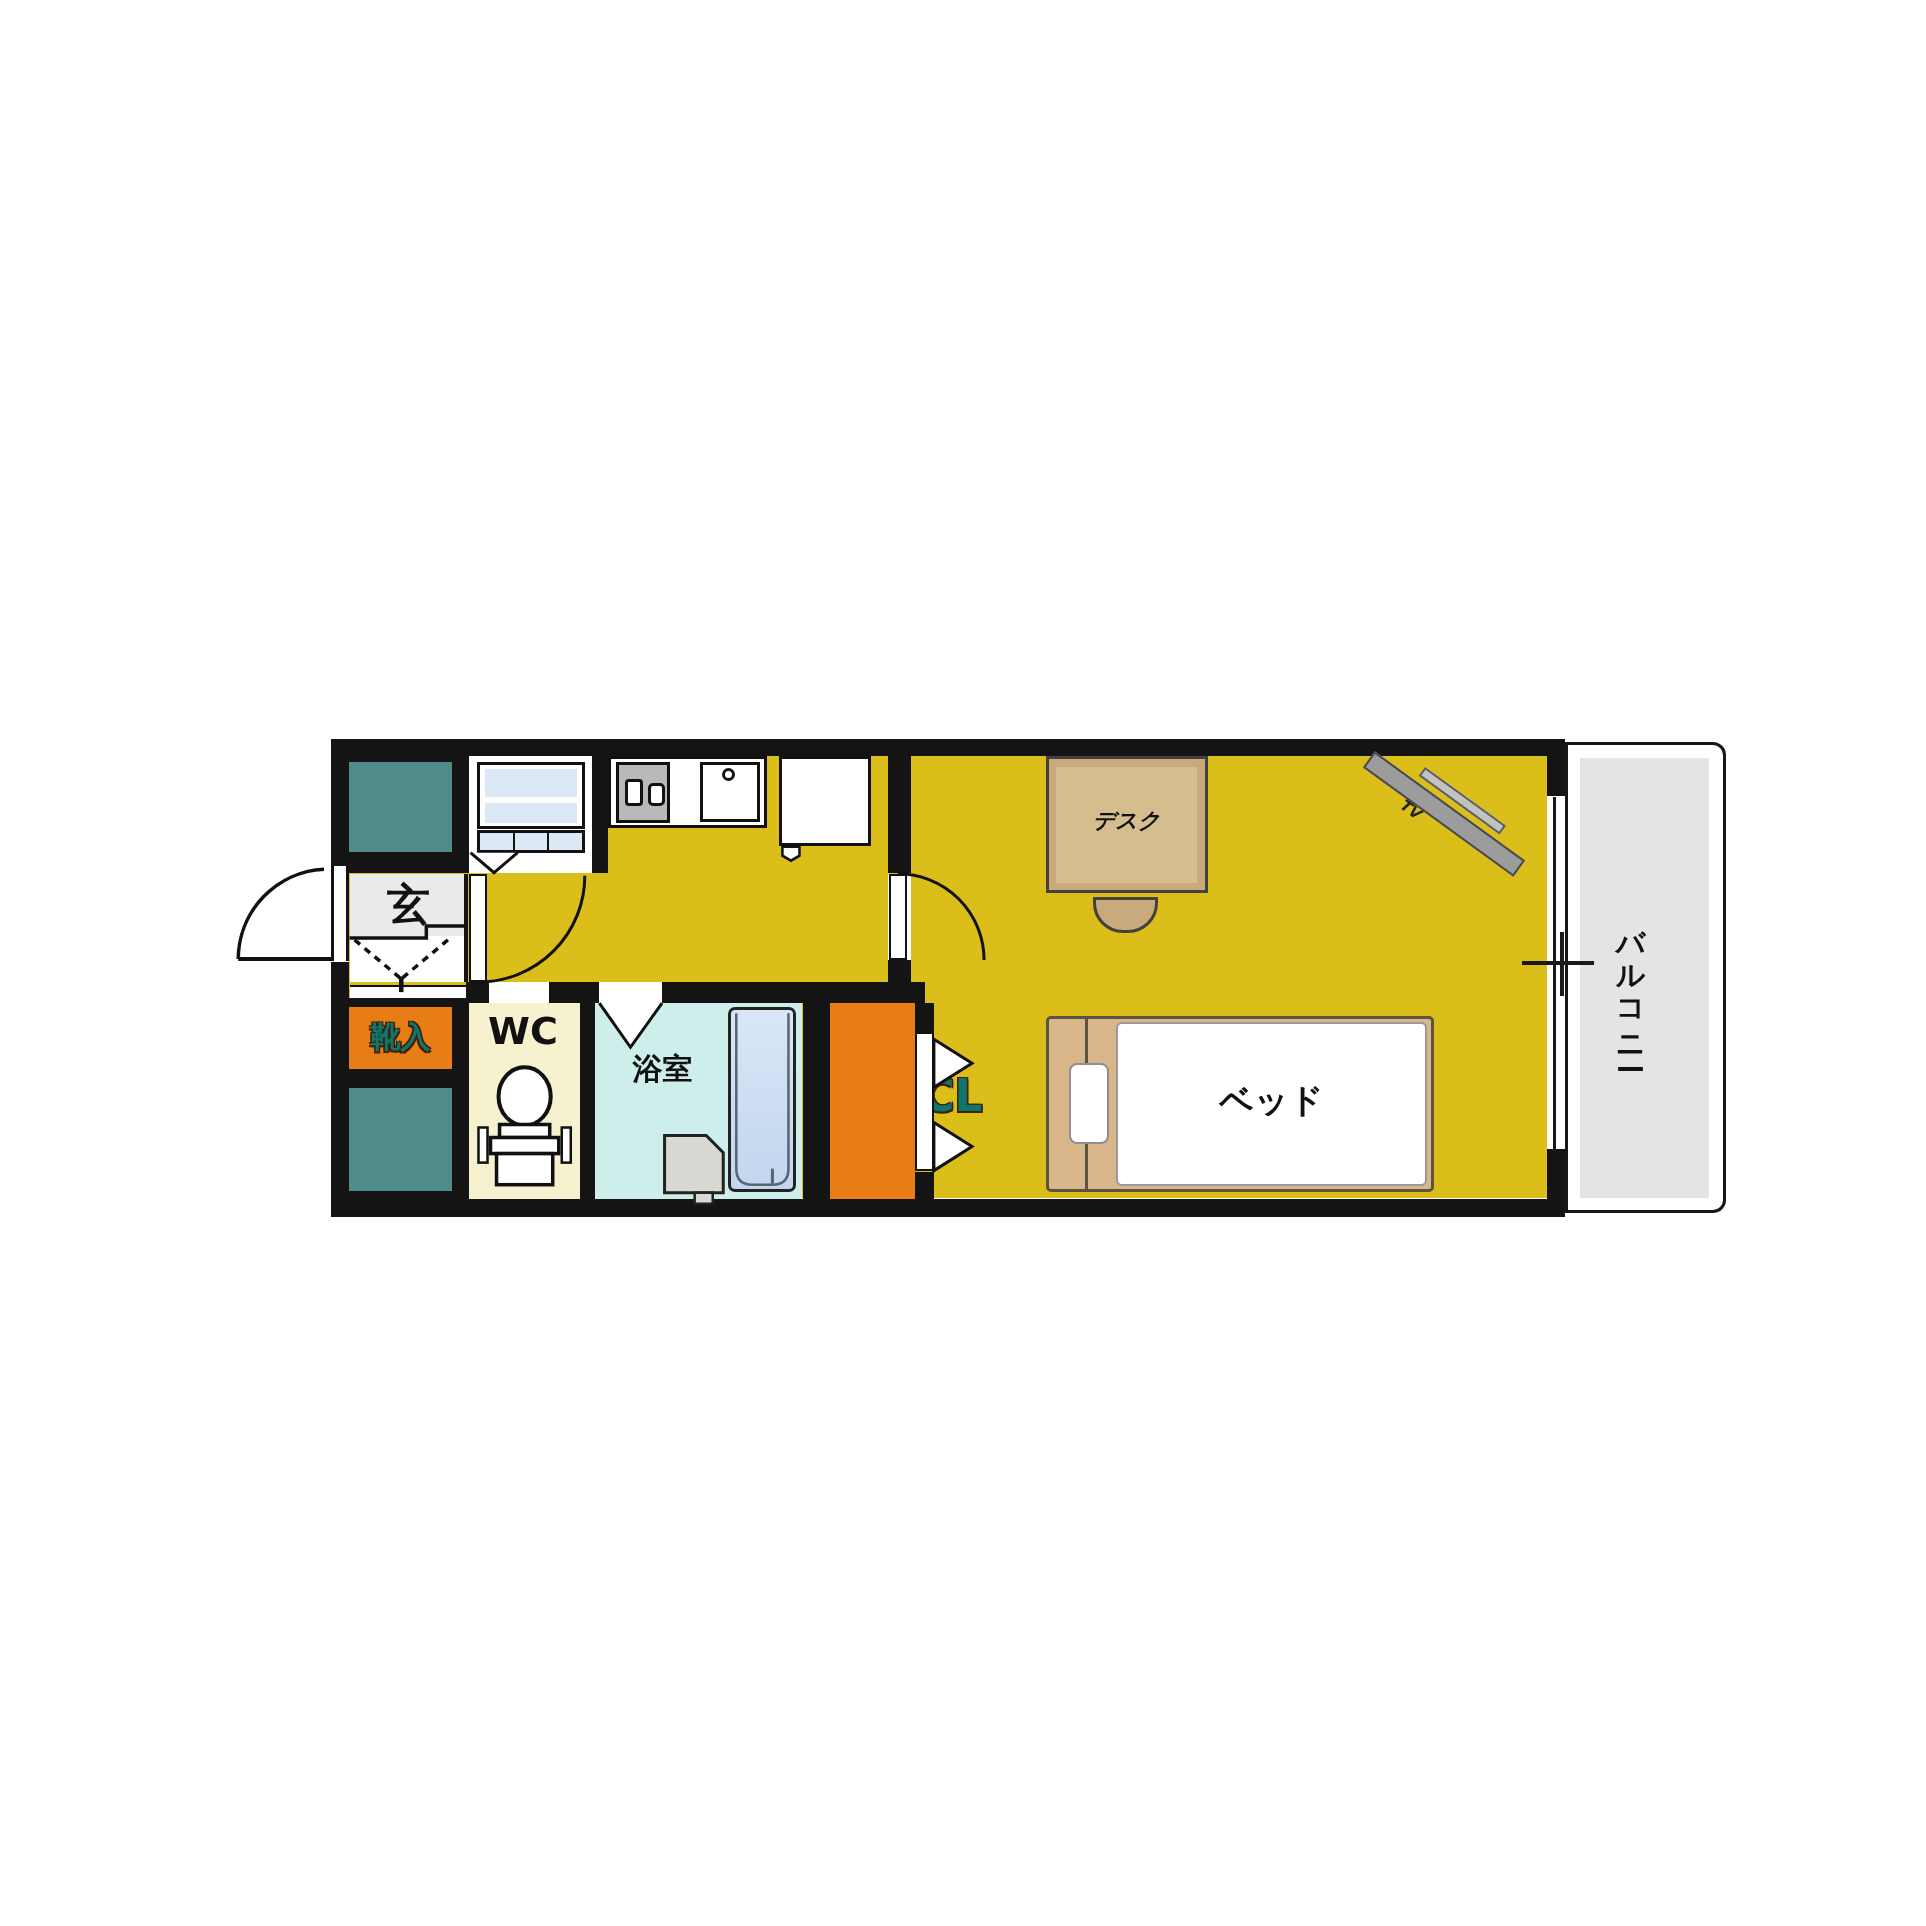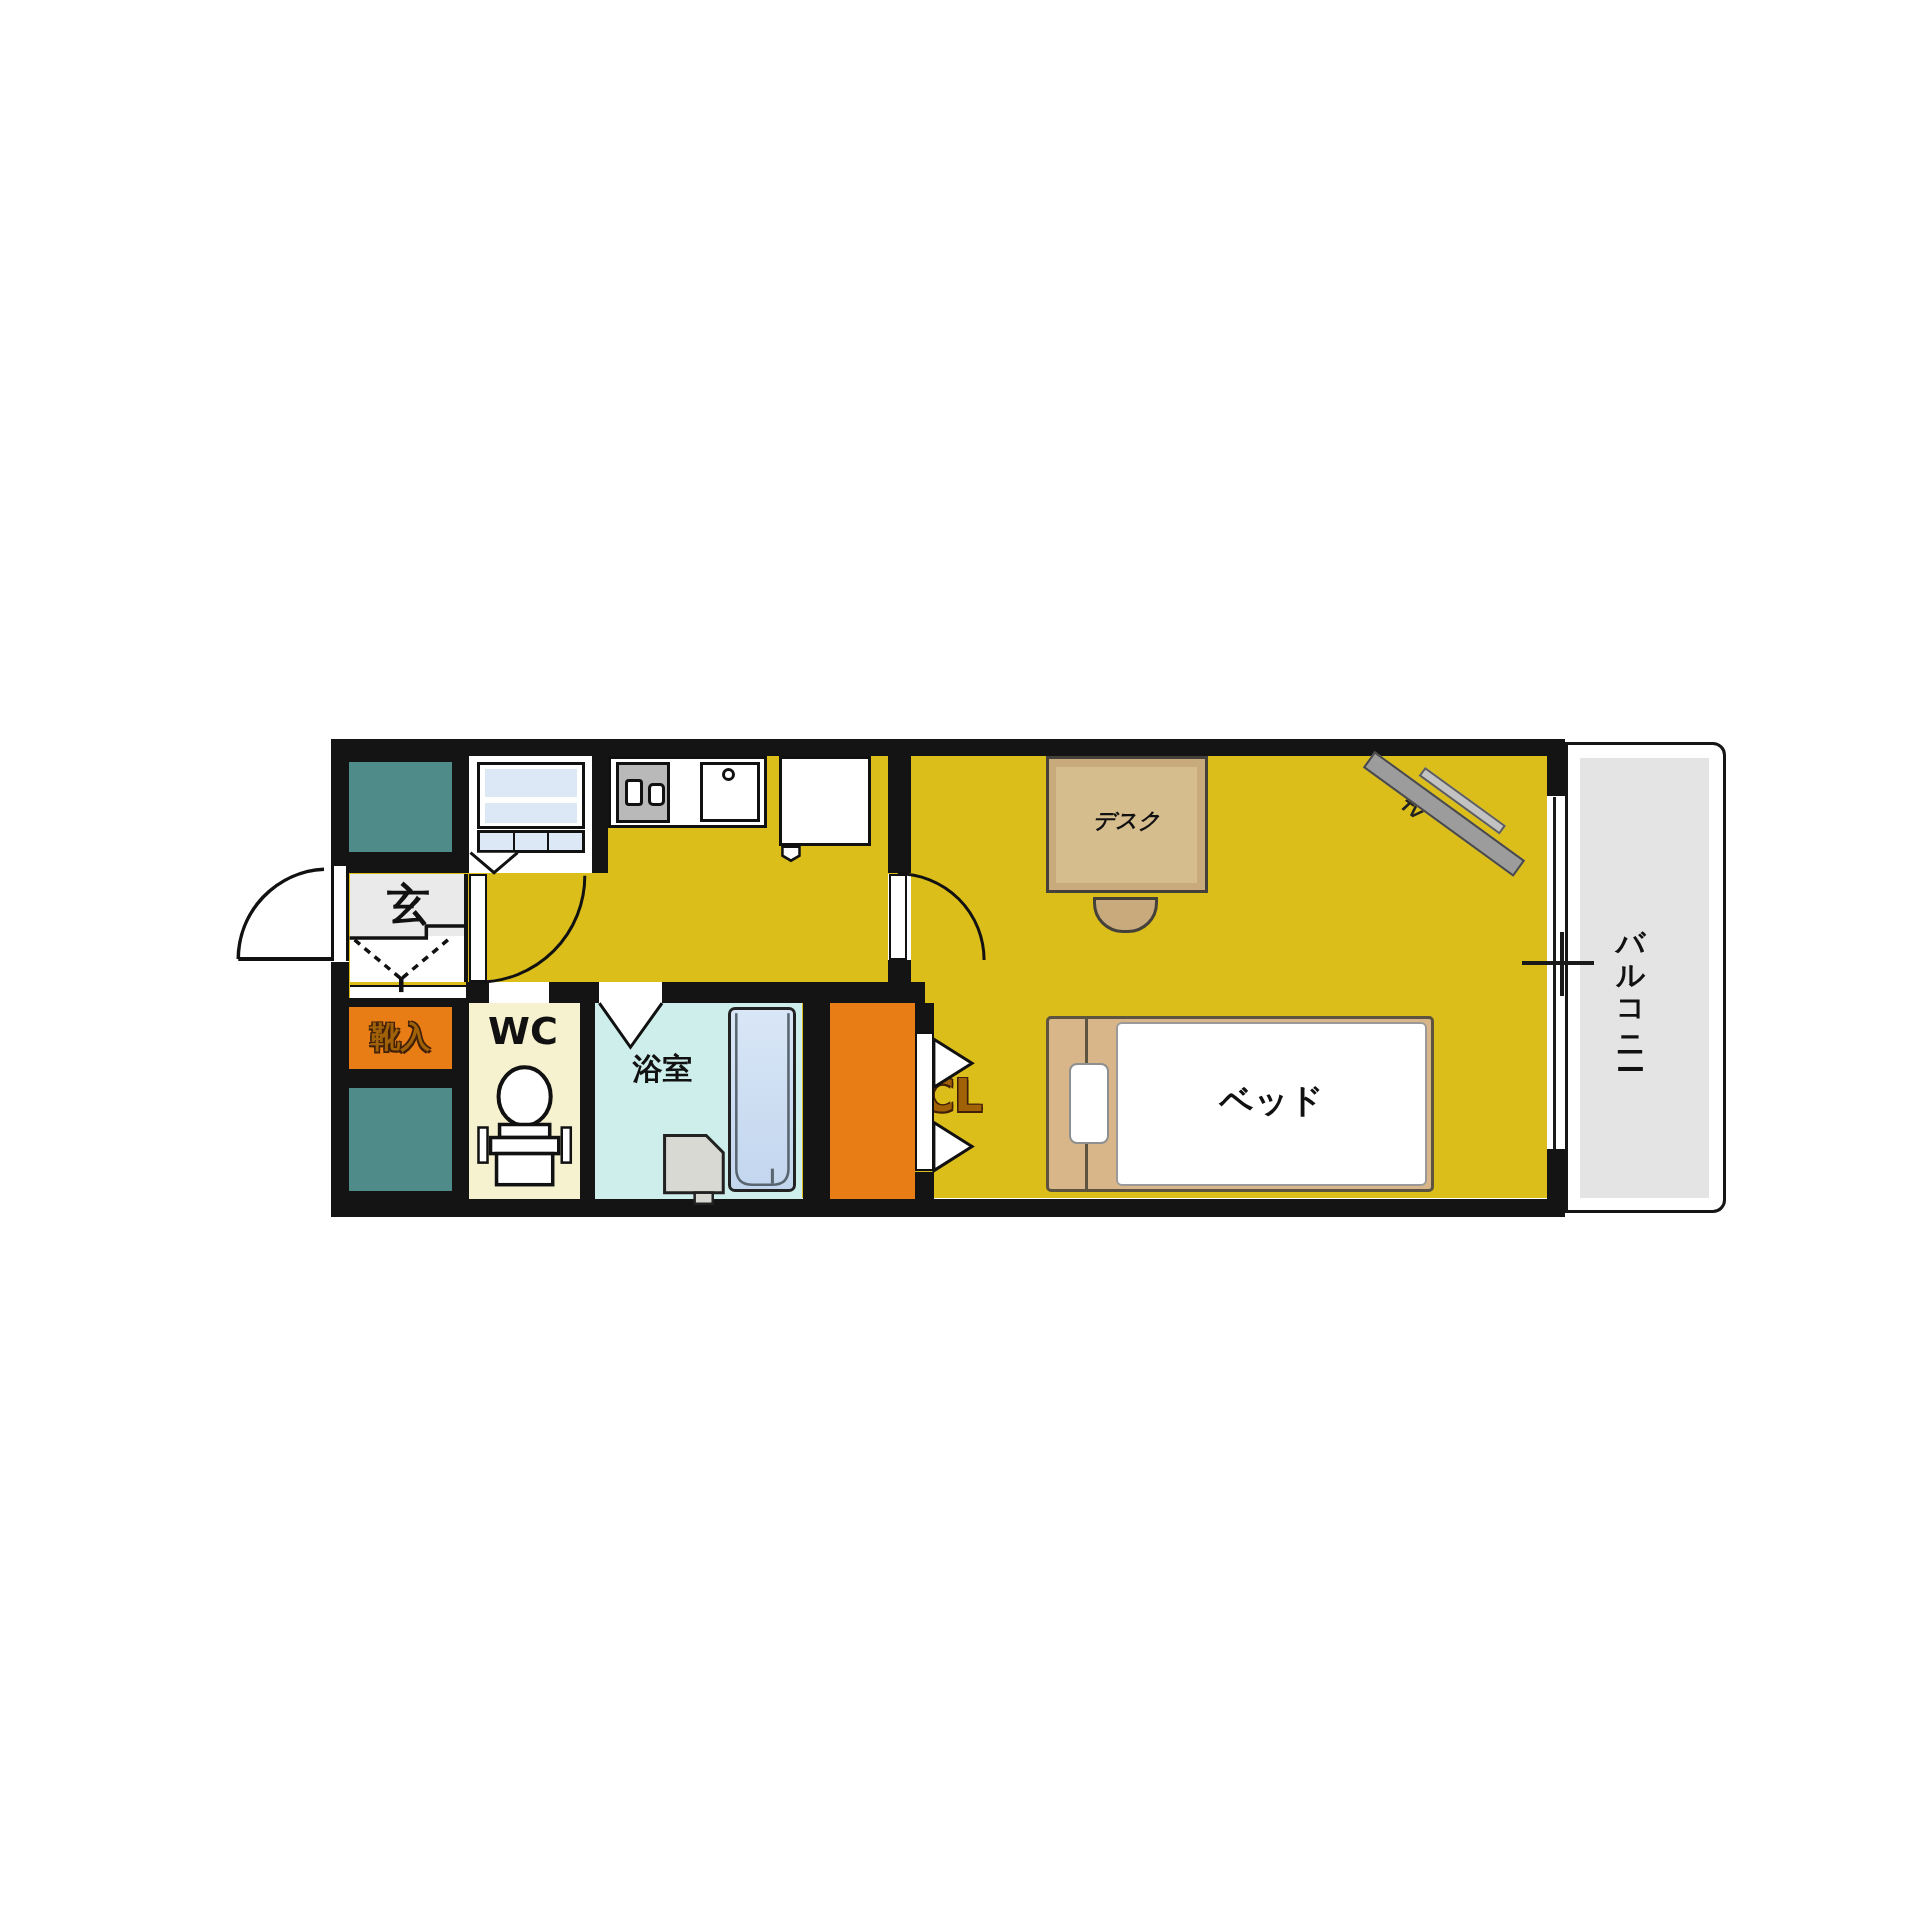--- a/index.html
+++ b/index.html
@@ -1,21 +1,21 @@
 <!DOCTYPE html>
 <html style="font-size:8px"><head>
 <meta charset="utf-8">
 <style>
   html,body{margin:0;padding:0;background:#ffffff;}
   #canvas{position:relative;width:1926px;height:1926px;background:#ffffff;overflow:hidden;
           font-family:"DejaVu Sans","Liberation Sans",sans-serif;}
   .abs{position:absolute;}
   .wall{position:absolute;background:#141414;}
   .lbl{position:absolute;color:#111;font-weight:bold;text-align:center;line-height:1.05;}
-  .lbl-white{color:#a16207;text-shadow:1.5px 1.5px 0 #40200a,-1.5px -1.5px 0 #40200a,1.5px -1.5px 0 #40200a,-1.5px 1.5px 0 #40200a;}
+  .lbl-white{color:#0f766e;text-shadow:1.5px 1.5px 0 #40200a,-1.5px -1.5px 0 #40200a,1.5px -1.5px 0 #40200a,-1.5px 1.5px 0 #40200a;}
   svg{position:absolute;left:0;top:0;pointer-events:none;}
   .vtext{writing-mode:vertical-rl;text-orientation:upright;letter-spacing:3px;}
 </style>
 </head>
 <body>
 
 <div id="canvas">
 
   <div class="abs" style="left:349px;top:756px;width:1198px;height:442px;background:#dcbe1b;"></div>
 

